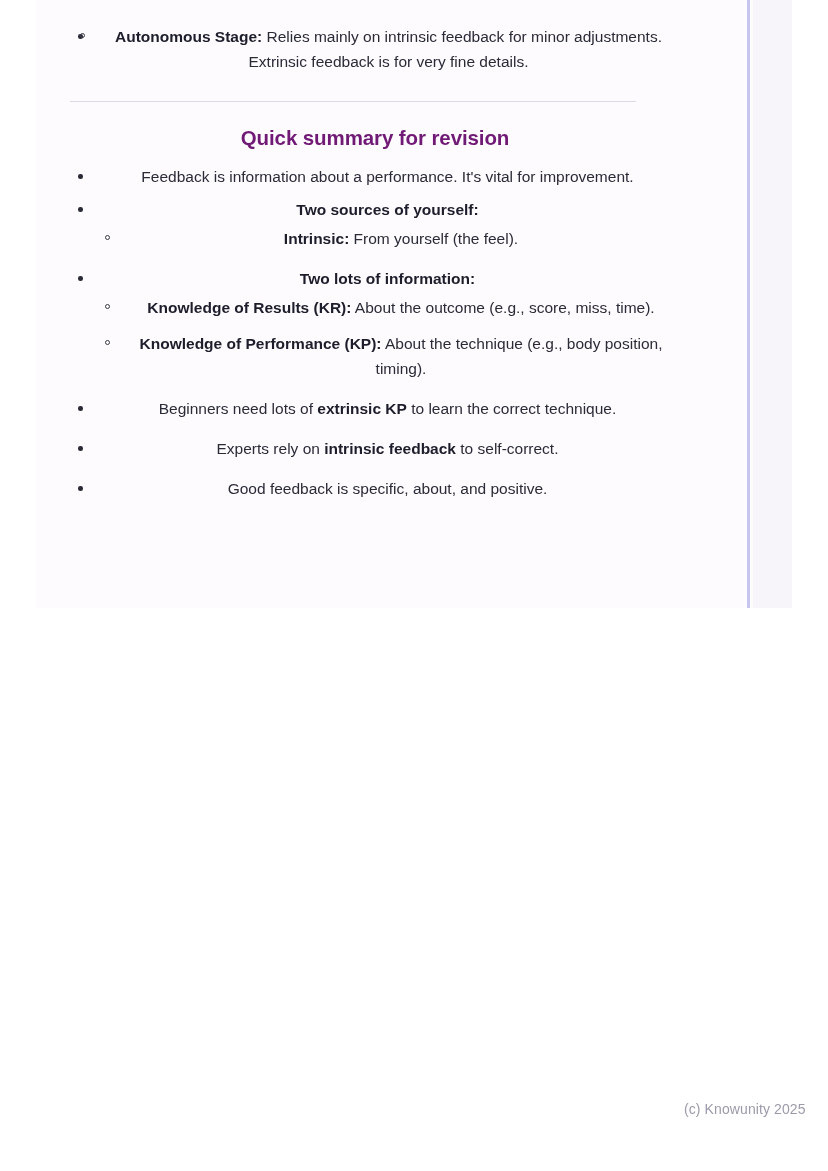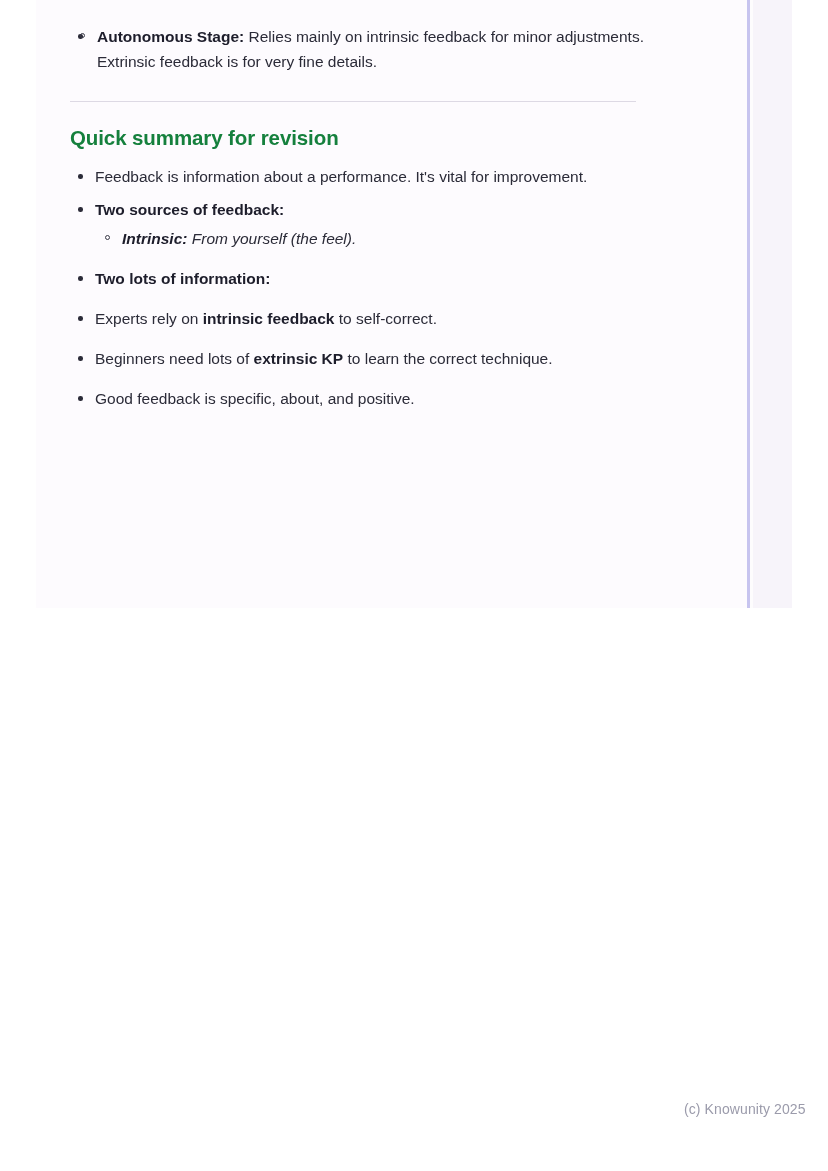--- a/index.html
+++ b/index.html
@@ -18,20 +18,21 @@
   
   #doc-card {
     position: absolute;
     left: 36px;
     top: 0px;
     width: 756px;
     height: 608px;
     background: #fdfcfd;
     box-sizing: border-box;
     overflow: hidden;
+    text-align: center;
   }
   #doc-card .inner-sheet {
     position: absolute;
     left: 0;
     top: 0;
     width: 714px;
     height: 608px;
     background: #fdfbfe;
     border-right: 3px solid #c7c4ef;
     box-sizing: border-box;
@@ -117,36 +118,35 @@
   }
 
   hr.rule {
     border: none;
     border-top: 1px solid #ddd9e4;
     margin: 27px 0 0 0;
     width: 566px;
   }
 
   h2.section-title {
-    color: #15803d;
+    color: #701a75;
     font-size: 20.5px;
     font-weight: bold;
     margin: 24px 0 14px 0;
     letter-spacing: -0.1px;
   }
 
   #summary-list > li {
     margin-bottom: 15px;
   }
   #summary-list > li.tight {
     margin-bottom: 8px;
   }
   #summary-list ul.lvl2 > li {
     margin-bottom: 11px;
-    font-style: italic;
   }
 
   
   #footer-credit {
     position: absolute;
     left: 684px;
     top: 1101px;
     font-size: 14px;
     color: #9b9bab;
     letter-spacing: 0.1px;
@@ -177,38 +177,46 @@
 
     <h2 class="section-title">Quick summary for revision</h2>
 
     <ul class="lvl1" id="summary-list">
 
       <li class="txt tight">
         <span>Feedback is information about a performance. It's vital for improvement.</span>
       </li>
 
       <li class="txt">
-        <span class="b">Two sources of feedback:</span>
+        <span class="b">Two sources of yourself:</span>
         <ul class="lvl2">
           <li class="txt">
             <span class="b">Intrinsic:</span><span> From yourself (the feel).</span>
           </li>
         </ul>
       </li>
 
       <li class="txt">
         <span class="b">Two lots of information:</span>
+        <ul class="lvl2">
+          <li class="txt">
+            <span class="b">Knowledge of Results (KR):</span><span> About the outcome (e.g., score, miss, time).</span>
+          </li>
+          <li class="txt">
+            <span class="b">Knowledge of Performance (KP):</span><span> About the technique (e.g., body position, timing).</span>
+          </li>
+        </ul>
+      </li>
+
+      <li class="txt">
+        <span>Beginners need lots of </span><span class="b">extrinsic KP</span><span> to learn the correct technique.</span>
       </li>
 
       <li class="txt">
         <span>Experts rely on </span><span class="b">intrinsic feedback</span><span> to self-correct.</span>
-      </li>
-
-      <li class="txt">
-        <span>Beginners need lots of </span><span class="b">extrinsic KP</span><span> to learn the correct technique.</span>
       </li>
 
       <li class="txt">
         <span>Good feedback is specific, about, and positive.</span>
       </li>
 
     </ul>
   </div>
 </div>
 

